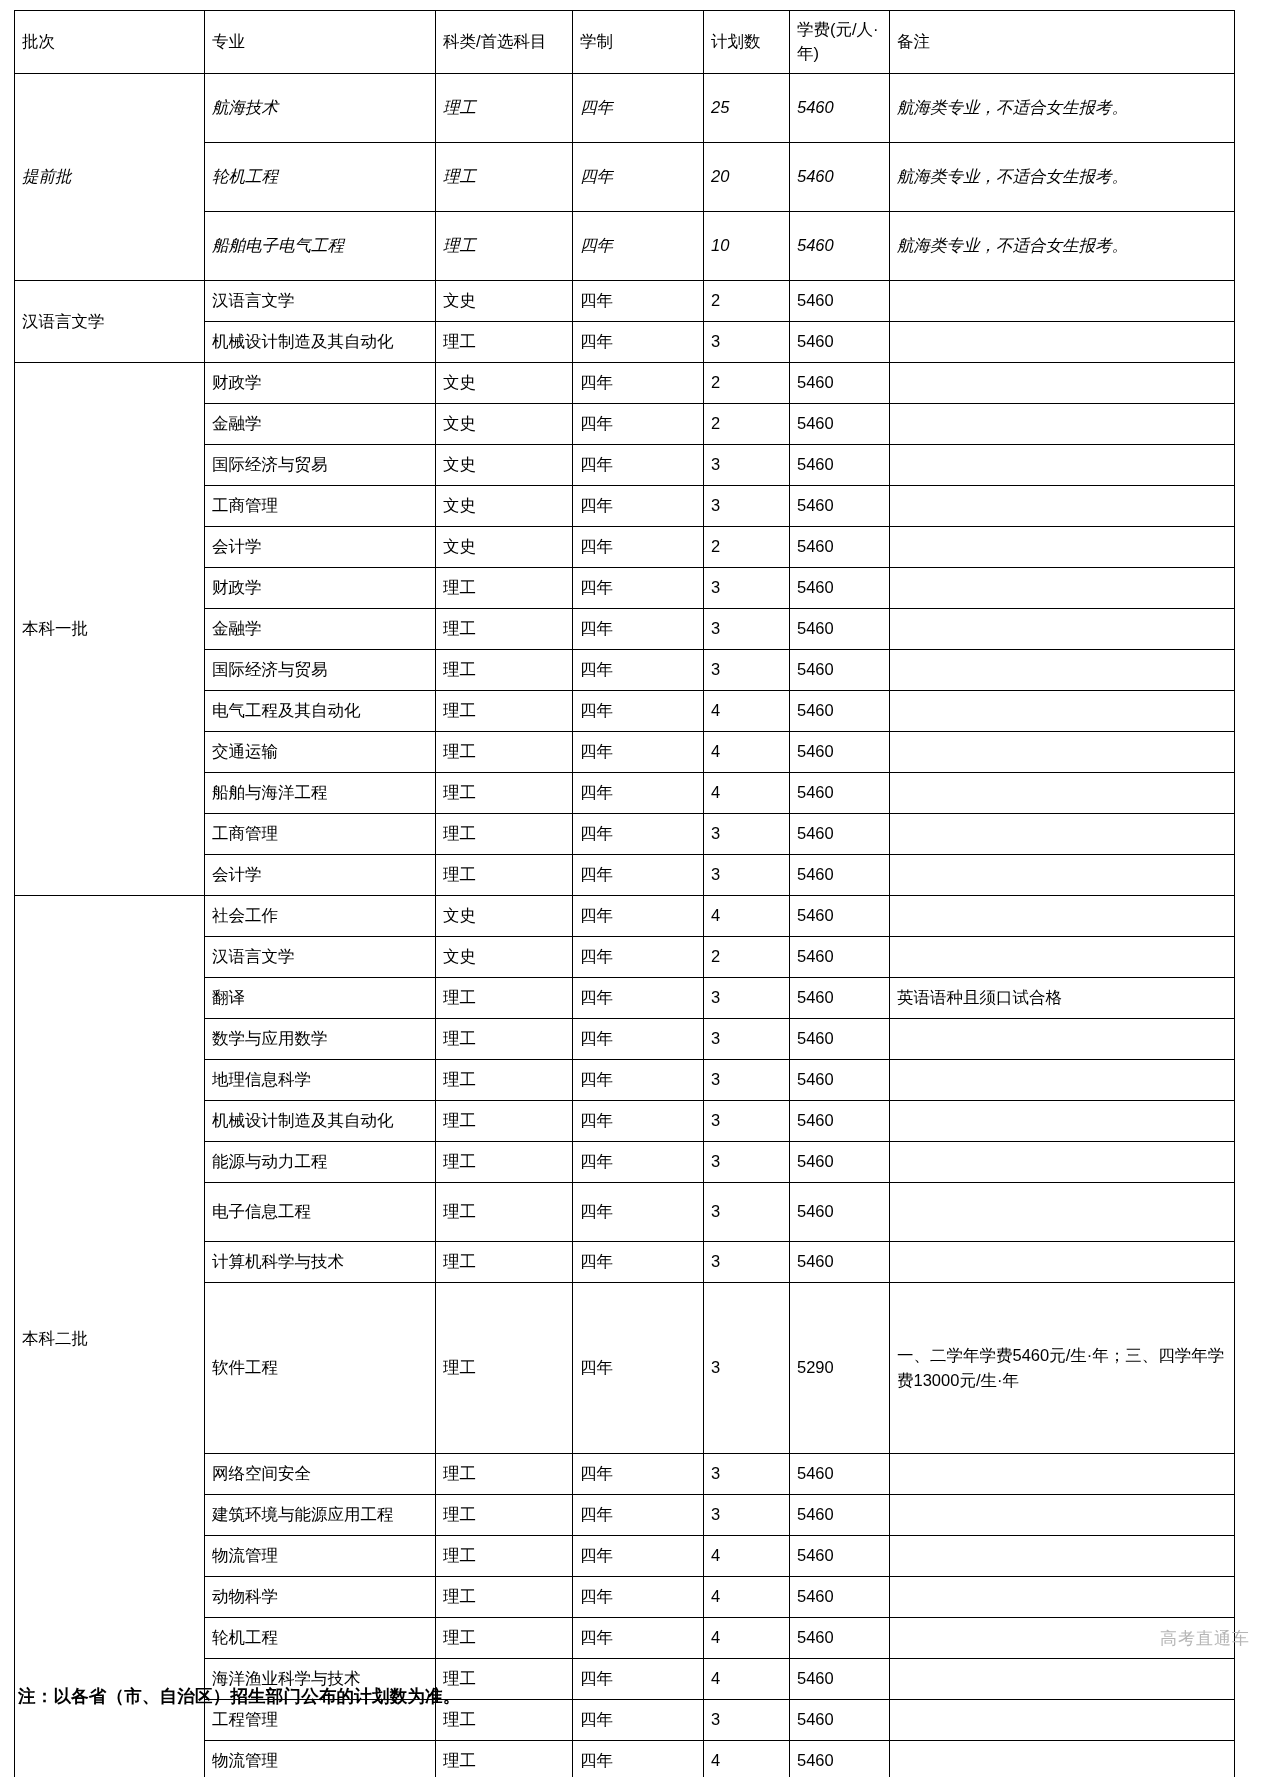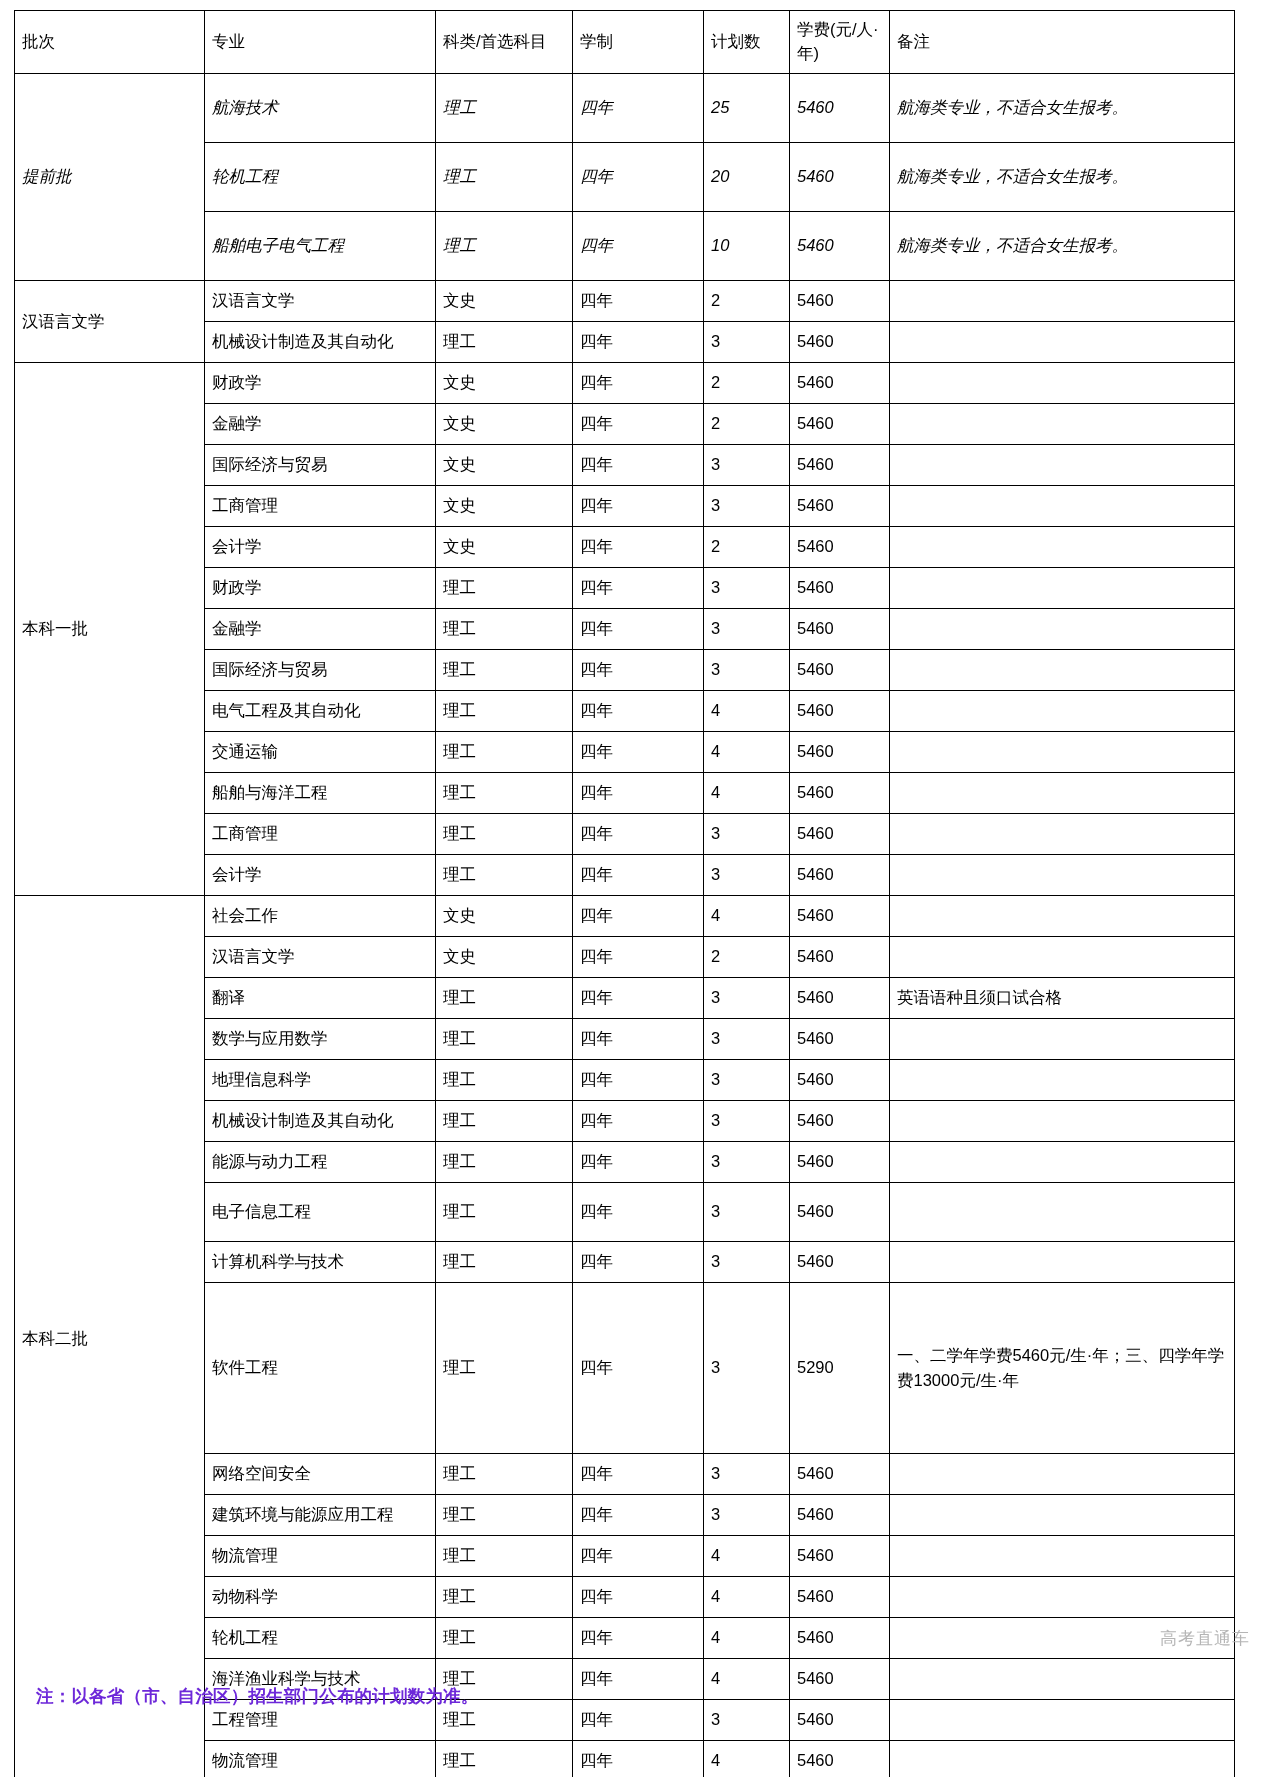--- a/index.html
+++ b/index.html
@@ -52,26 +52,25 @@
   tr.r-norm td { height: 30px; }
   tr.r-mid  td { height: 48px; border-radius: 7px; }
   tr.r-soft td { height: 160px; }
   td.batch { vertical-align: middle; }
   td.remark-soft { vertical-align: middle; line-height: 1.5; }
 
   .note {
     position: absolute;
     left: 18px;
     top: 1684px;
-    color: #6d28d9;
+    color: #000000;
     font-size: 17.5px;
     font-weight: bold;
     letter-spacing: .2px;
     white-space: nowrap;
-    margin-left: 18px;
   }
   .watermark {
     position: absolute;
     right: 30px;
     top: 1627px;
     color: #b5b5b5;
     font-size: 17px;
     letter-spacing: 1px;
     white-space: nowrap;
   }

